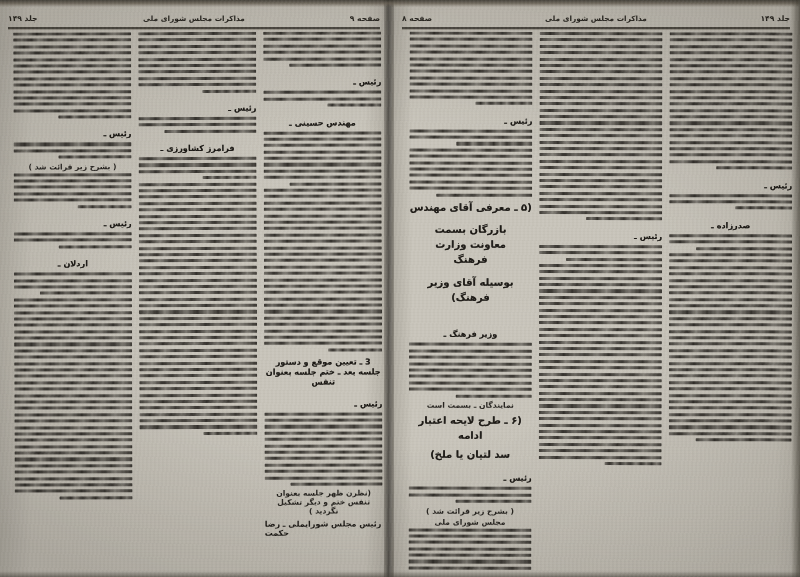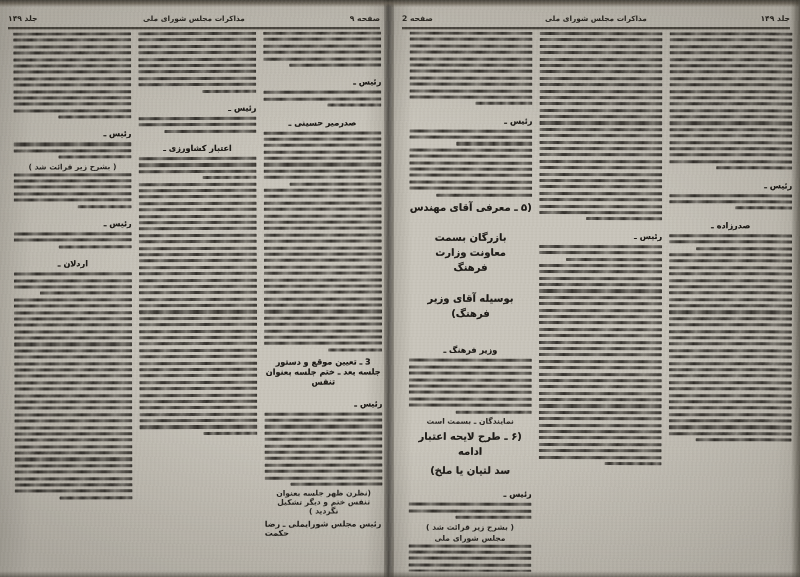--- a/index.html
+++ b/index.html
@@ -168,21 +168,21 @@
             <span class="ln"></span>
             <span class="ln v2"></span>
             <span class="ln v3 short3"></span>
           </div>
           <div class="speaker-line rt"><span class="speaker">رئیس ـ</span></div>
           <div class="para">
             <span class="ln v3"></span>
             <span class="ln"></span>
             <span class="ln v2 short2"></span>
           </div>
-          <div class="speaker-line"><span class="speaker">صدرمیر حسینی ـ</span></div>
+          <div class="speaker-line"><span class="speaker">مهندس حسینی ـ</span></div>
           <div class="para">
             <span class="ln"></span>
             <span class="ln v2"></span>
             <span class="ln v3"></span>
             <span class="ln"></span>
             <span class="ln v2"></span>
             <span class="ln v3"></span>
             <span class="ln"></span>
             <span class="ln v2"></span>
             <span class="ln v3 short3"></span>
@@ -246,21 +246,21 @@
             <span class="ln v3"></span>
             <span class="ln"></span>
             <span class="ln v2 short2"></span>
           </div>
           <div class="speaker-line rt"><span class="speaker">رئیس ـ</span></div>
           <div class="para">
             <span class="ln"></span>
             <span class="ln v2"></span>
             <span class="ln v3 short3"></span>
           </div>
-          <div class="speaker-line"><span class="speaker">اعتبار کشاورزی ـ</span></div>
+          <div class="speaker-line"><span class="speaker">فرامرز کشاورزی ـ</span></div>
           <div class="para">
             <span class="ln v2"></span>
             <span class="ln v3"></span>
             <span class="ln"></span>
             <span class="ln v2 short2"></span>
           </div>
           <div class="para">
             <span class="ln v2"></span>
             <span class="ln v3"></span>
             <span class="ln"></span>
@@ -390,21 +390,21 @@
 
   <div class="page" id="page-right">
 
     <div class="runhead" style="right:10px;">
       <span class="pagenum">جلد ۱۴۹</span>
     </div>
     <div class="runhead" style="left:0;right:0;justify-content:center;">
       <span>مذاکرات مجلس شورای ملی</span>
     </div>
     <div class="runhead" style="left:10px;">
-      <span class="pagenum">صفحه 2</span>
+      <span class="pagenum">صفحه ۸</span>
     </div>
     <div class="rule" style="top:27px;left:10px;width:388px;"></div>
 
     <div class="cols" id="right-cols" style="top:32px;right:8px;width:392px;height:540px;">
         <div class="col" style="width: 123px; margin-left: 7px;">
           <div class="para">
             <span class="ln"></span>
             <span class="ln v2"></span>
             <span class="ln v3"></span>
             <span class="ln"></span>
@@ -571,21 +571,21 @@
             <span class="ln v2"></span>
             <span class="ln v3"></span>
             <span class="ln"></span>
             <span class="ln v2"></span>
             <span class="ln v3"></span>
             <span class="ln"></span>
             <span class="ln v2"></span>
             <span class="ln v3 short3"></span>
           </div>
           <span class="heading">(۵ ـ معرفی آقای مهندس</span>
-          <span class="heading" style="margin: 16px;">بازرگان بسمت معاونت وزارت فرهنگ</span>
+          <span class="heading" style="margin: 8px;">بازرگان بسمت معاونت وزارت فرهنگ</span>
           <span class="heading" style="margin: 0px 0px 17px;">بوسیله آقای وزیر فرهنگ)</span>
           <div class="speaker-line"><span class="speaker">وزیر فرهنگ ـ</span></div>
           <div class="para">
             <span class="ln v2"></span>
             <span class="ln v3"></span>
             <span class="ln"></span>
             <span class="ln v2"></span>
             <span class="ln v3"></span>
             <span class="ln"></span>
             <span class="ln v2"></span>

